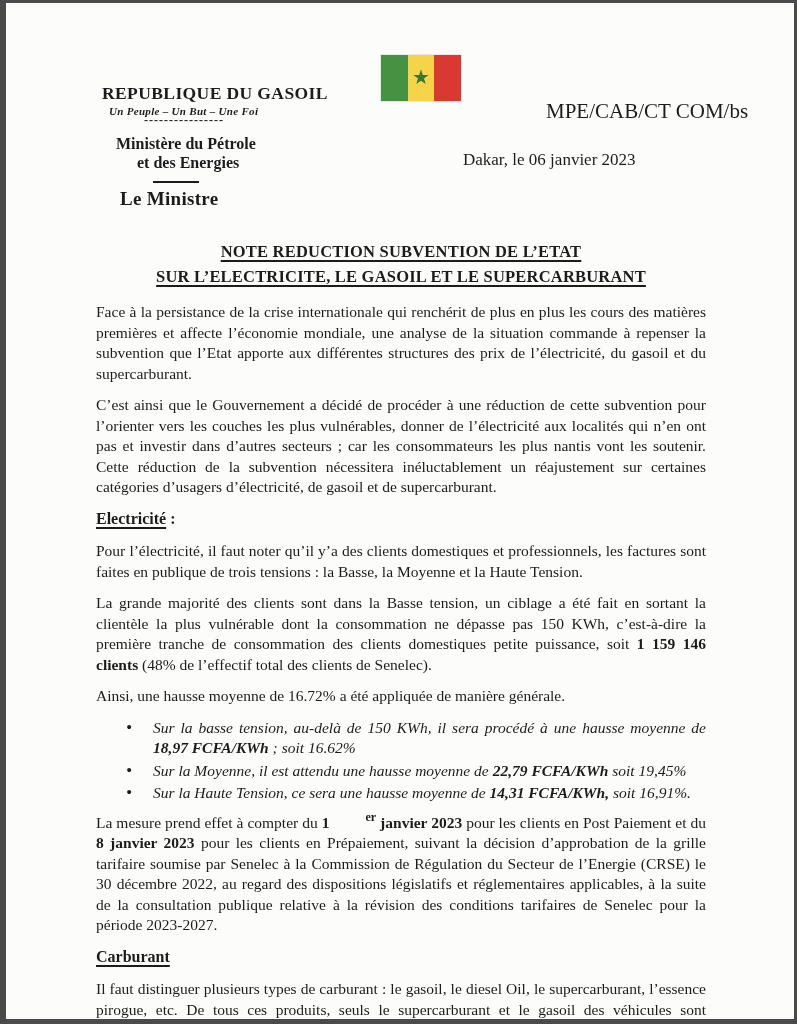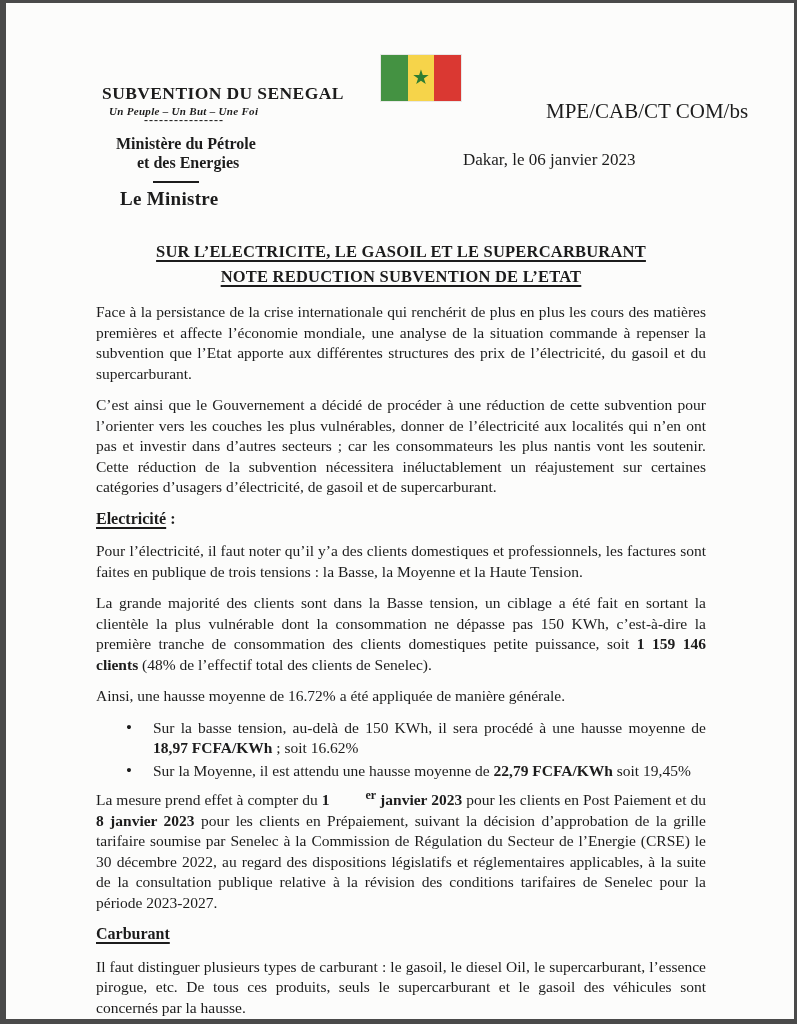--- a/index.html
+++ b/index.html
@@ -50,35 +50,35 @@
   .doc-title .tline{text-decoration:underline;text-underline-offset:3px;text-decoration-thickness:1.5px;}
   .content p{margin:0 0 11px;}
   .section-heading{
     font-weight:normal;
     font-size:16px;
     margin:2px 0 12px;
     text-align:left;
   }
   .section-heading u, .runs u{text-underline-offset:3px;text-decoration-thickness:1.5px;}
   ul.tariff-list{margin:0 0 9px;padding:0 0 0 57px;list-style:none;}
-  ul.tariff-list li{position:relative;margin:0 0 2px;}
+  ul.tariff-list li{position:relative;margin:0 0 2px;font-style:italic;}
   ul.tariff-list li::before{
     content:"•";
     position:absolute;left:-27px;top:0;
     font-size:17px;
   }
   sup{font-size:12px;vertical-align:super;line-height:0;margin-left:36px;}
 </style>
 </head>
 <body>
 
 <div class="page" style="border-color: rgb(74, 74, 74); background: rgb(252, 252, 251); color: rgb(28, 28, 28);">
 
   <div class="letterhead">
-    <div class="lh-abs republic">SUBVENTION DU SENEGAL</div>
+    <div class="lh-abs republic">REPUBLIQUE DU GASOIL</div>
     <div class="lh-abs motto">Un Peuple – Un But – Une Foi</div>
     <div class="lh-abs dashes">----------------</div>
     <div class="lh-abs ministry1">Ministère du Pétrole</div>
     <div class="lh-abs ministry2">et des Energies</div>
     <div class="lh-abs ministry-divider"></div>
     <div class="lh-abs minister">Le Ministre</div>
 
     <div class="lh-abs flag">
       <div class="band" style="background: rgb(68, 146, 66);"></div>
       <div class="band" style="background: rgb(246, 212, 74);">
@@ -87,39 +87,40 @@
       <div class="band" style="background: rgb(218, 56, 50);"></div>
     </div>
 
     <div class="lh-abs doc-ref">MPE/CAB/CT COM/bs</div>
     <div class="lh-abs dateline">Dakar, le 06 janvier 2023</div>
   </div>
 
   <div class="content">
 
     <div class="doc-title">
+      <div><span class="tline">NOTE REDUCTION SUBVENTION DE L’ETAT</span></div>
       <div><span class="tline">SUR L’ELECTRICITE, LE GASOIL ET LE SUPERCARBURANT</span></div>
-      <div><span class="tline">NOTE REDUCTION SUBVENTION DE L’ETAT</span></div>
     </div>
 
     <p class="runs">Face à la persistance de la crise internationale qui renchérit de plus en plus les cours des matières premières et affecte l’économie mondiale, une analyse de la situation commande à repenser la subvention que l’Etat apporte aux différentes structures des prix de l’électricité, du gasoil et du supercarburant.</p>
 
     <p class="runs">C’est ainsi que le Gouvernement a décidé de procéder à une réduction de cette subvention pour l’orienter vers les couches les plus vulnérables, donner de l’électricité aux localités qui n’en ont pas et investir dans d’autres secteurs ; car les consommateurs les plus nantis vont les soutenir. Cette réduction de la subvention nécessitera inéluctablement un réajustement sur certaines catégories d’usagers d’électricité, de gasoil et de supercarburant.</p>
 
     <div class="section-heading runs"><b><u>Electricité</u></b><b> :</b></div>
 
     <p class="runs">Pour l’électricité, il faut noter qu’il y’a des clients domestiques et professionnels, les factures sont faites en publique de trois tensions : la Basse, la Moyenne et la Haute Tension.</p>
 
     <p class="runs">La grande majorité des clients sont dans la Basse tension, un ciblage a été fait en sortant la clientèle la plus vulnérable dont la consommation ne dépasse pas 150 KWh, c’est-à-dire la première tranche de consommation des clients domestiques petite puissance, soit <b>1 159 146 clients</b> (48% de l’effectif total des clients de Senelec).</p>
 
     <p class="runs">Ainsi, une hausse moyenne de 16.72% a été appliquée de manière générale.</p>
 
     <ul class="tariff-list">
       <li class="runs">Sur la basse tension, au-delà de 150 KWh, il sera procédé à une hausse moyenne de <b>18,97 FCFA/KWh</b> ; soit 16.62%</li>
       <li class="runs">Sur la Moyenne, il est attendu une hausse moyenne de <b>22,79 FCFA/KWh</b> soit 19,45%</li>
+      <li class="runs">Sur la Haute Tension, ce sera une hausse moyenne de <b>14,31 FCFA/KWh,</b> soit 16,91%.</li>
     </ul>
 
     <p class="runs">La mesure prend effet à compter du <b>1</b><b><sup>er</sup></b><b> janvier 2023</b> pour les clients en Post Paiement et du <b>8 janvier 2023</b> pour les clients en Prépaiement, suivant la décision d’approbation de la grille tarifaire soumise par Senelec à la Commission de Régulation du Secteur de l’Energie (CRSE) le 30 décembre 2022, au regard des dispositions législatifs et réglementaires applicables, à la suite de la consultation publique relative à la révision des conditions tarifaires de Senelec pour la période 2023-2027.</p>
 
     <div class="section-heading runs"><b><u>Carburant</u></b></div>
 
     <p class="runs">Il faut distinguer plusieurs types de carburant : le gasoil, le diesel Oil, le supercarburant, l’essence pirogue, etc. De tous ces produits, seuls le supercarburant et le gasoil des véhicules sont concernés par la hausse.</p>
 
   </div>
 </div>

